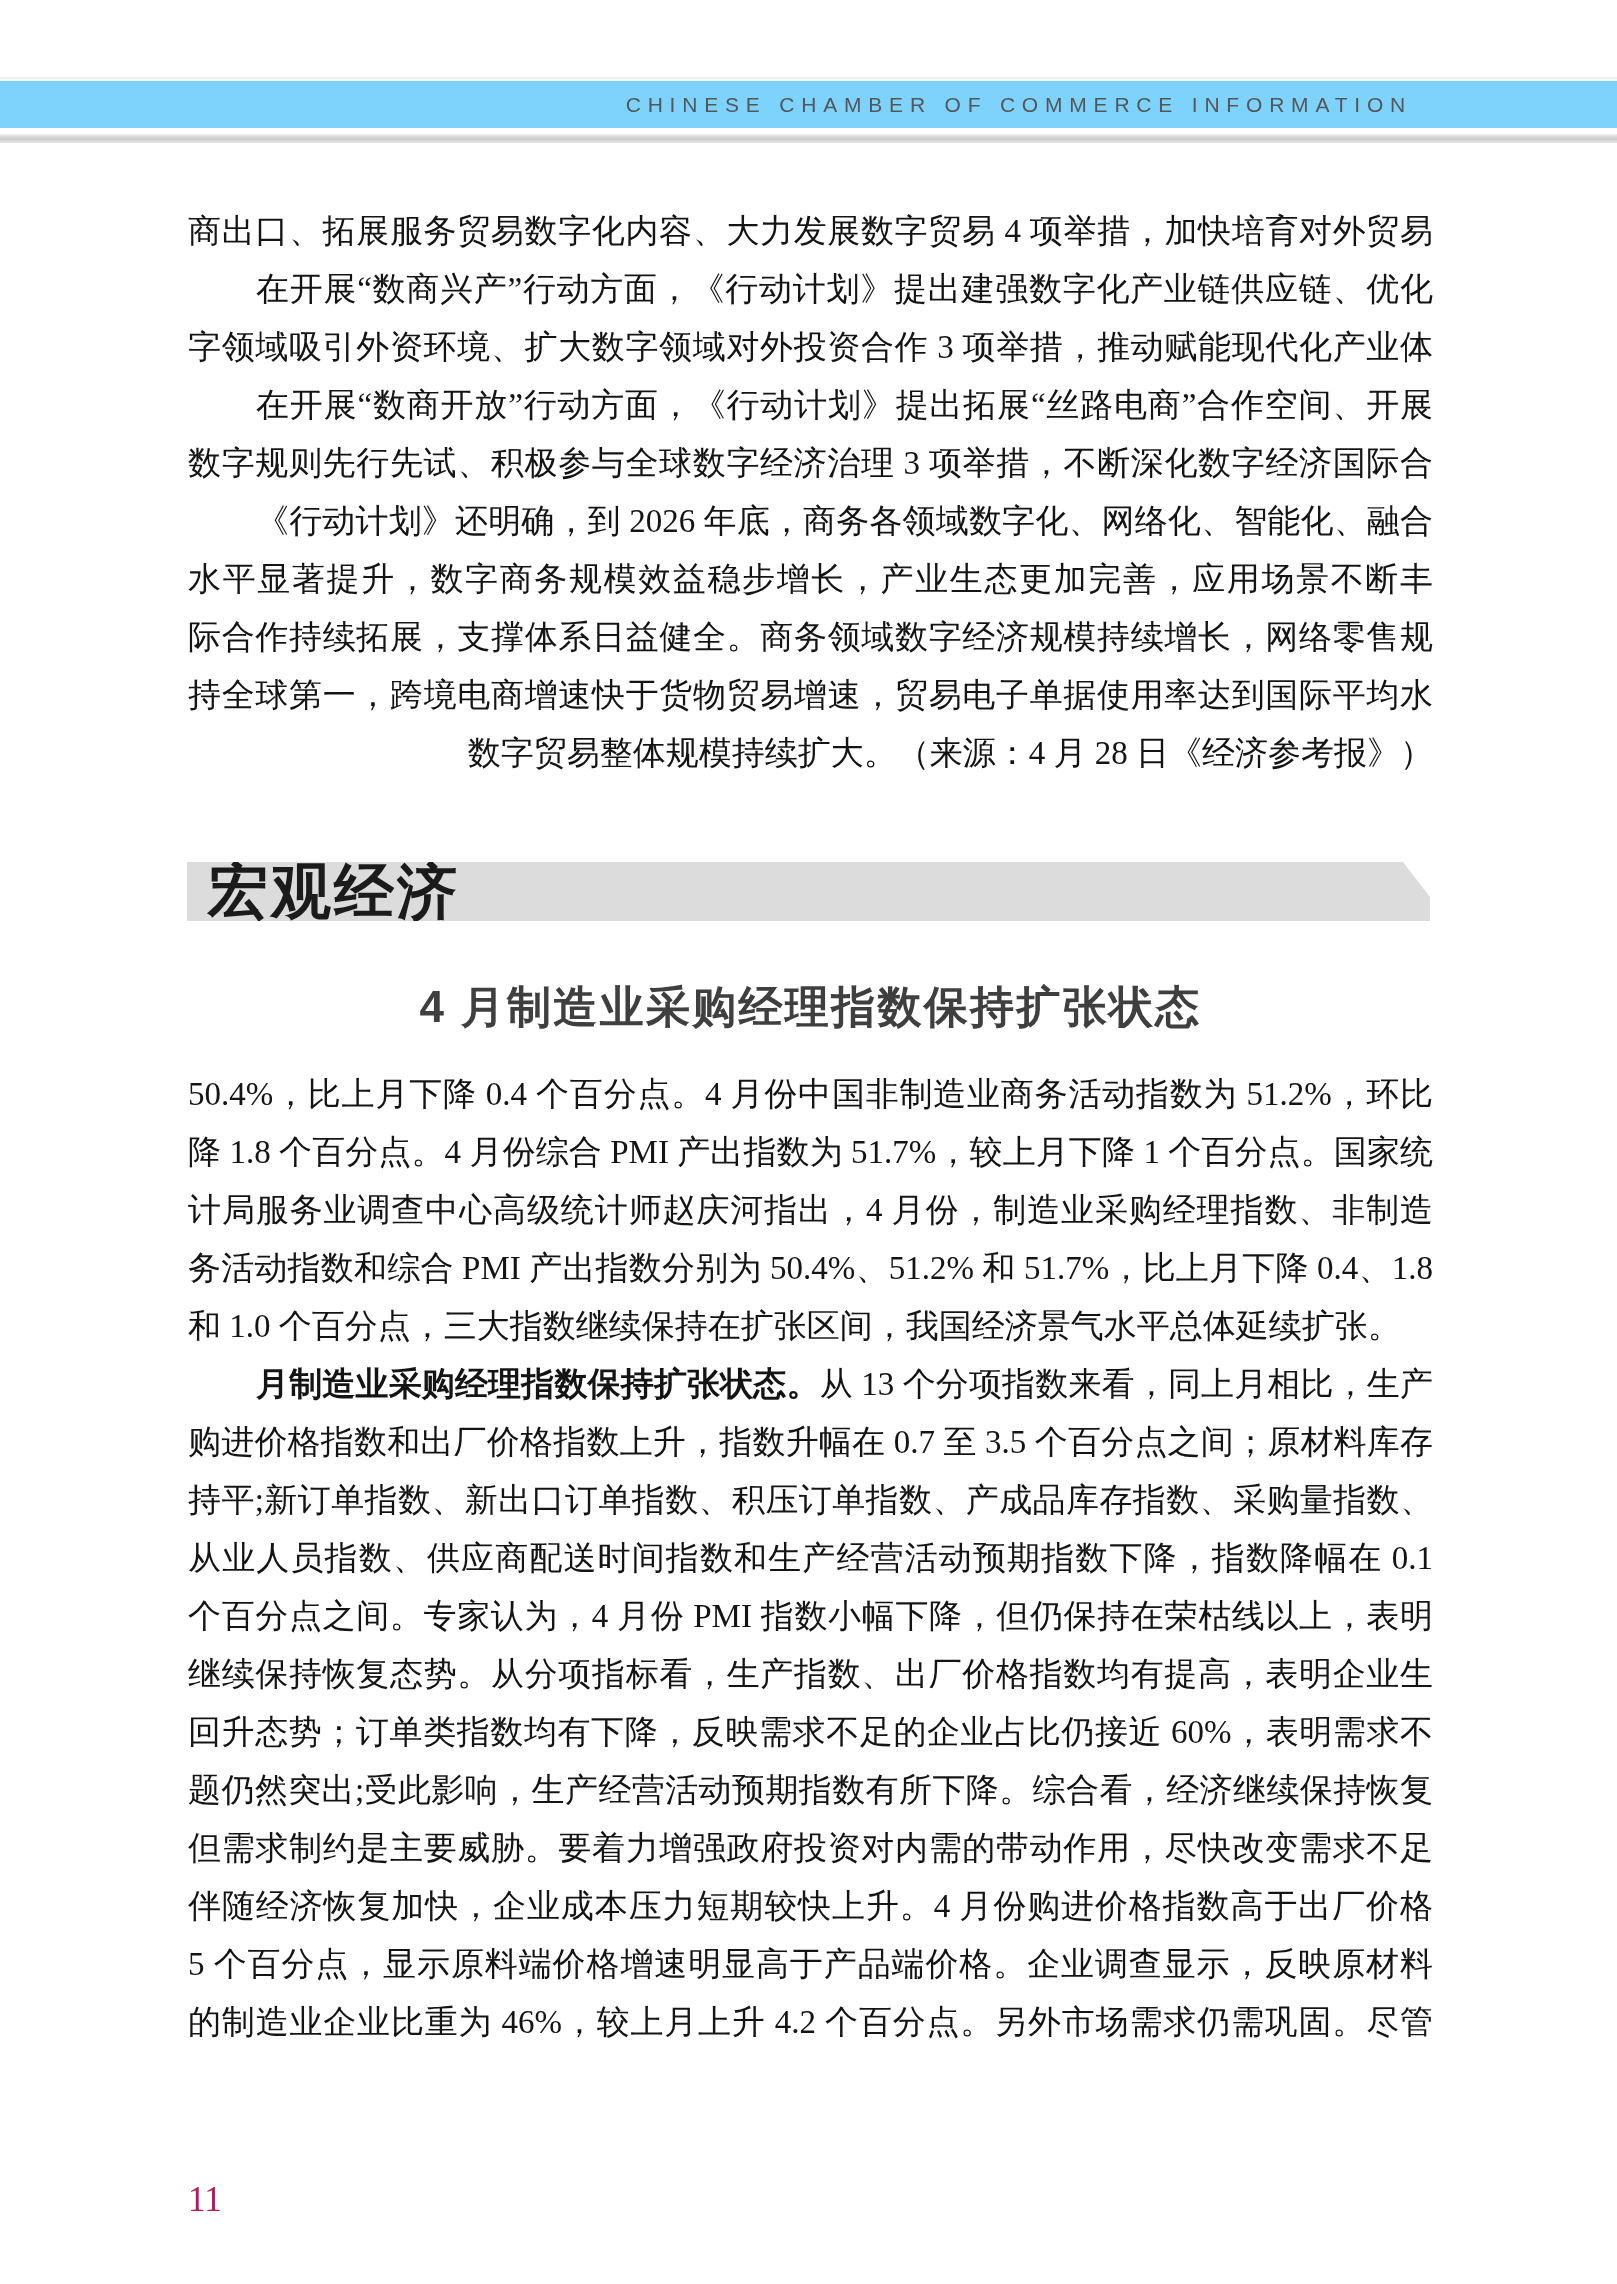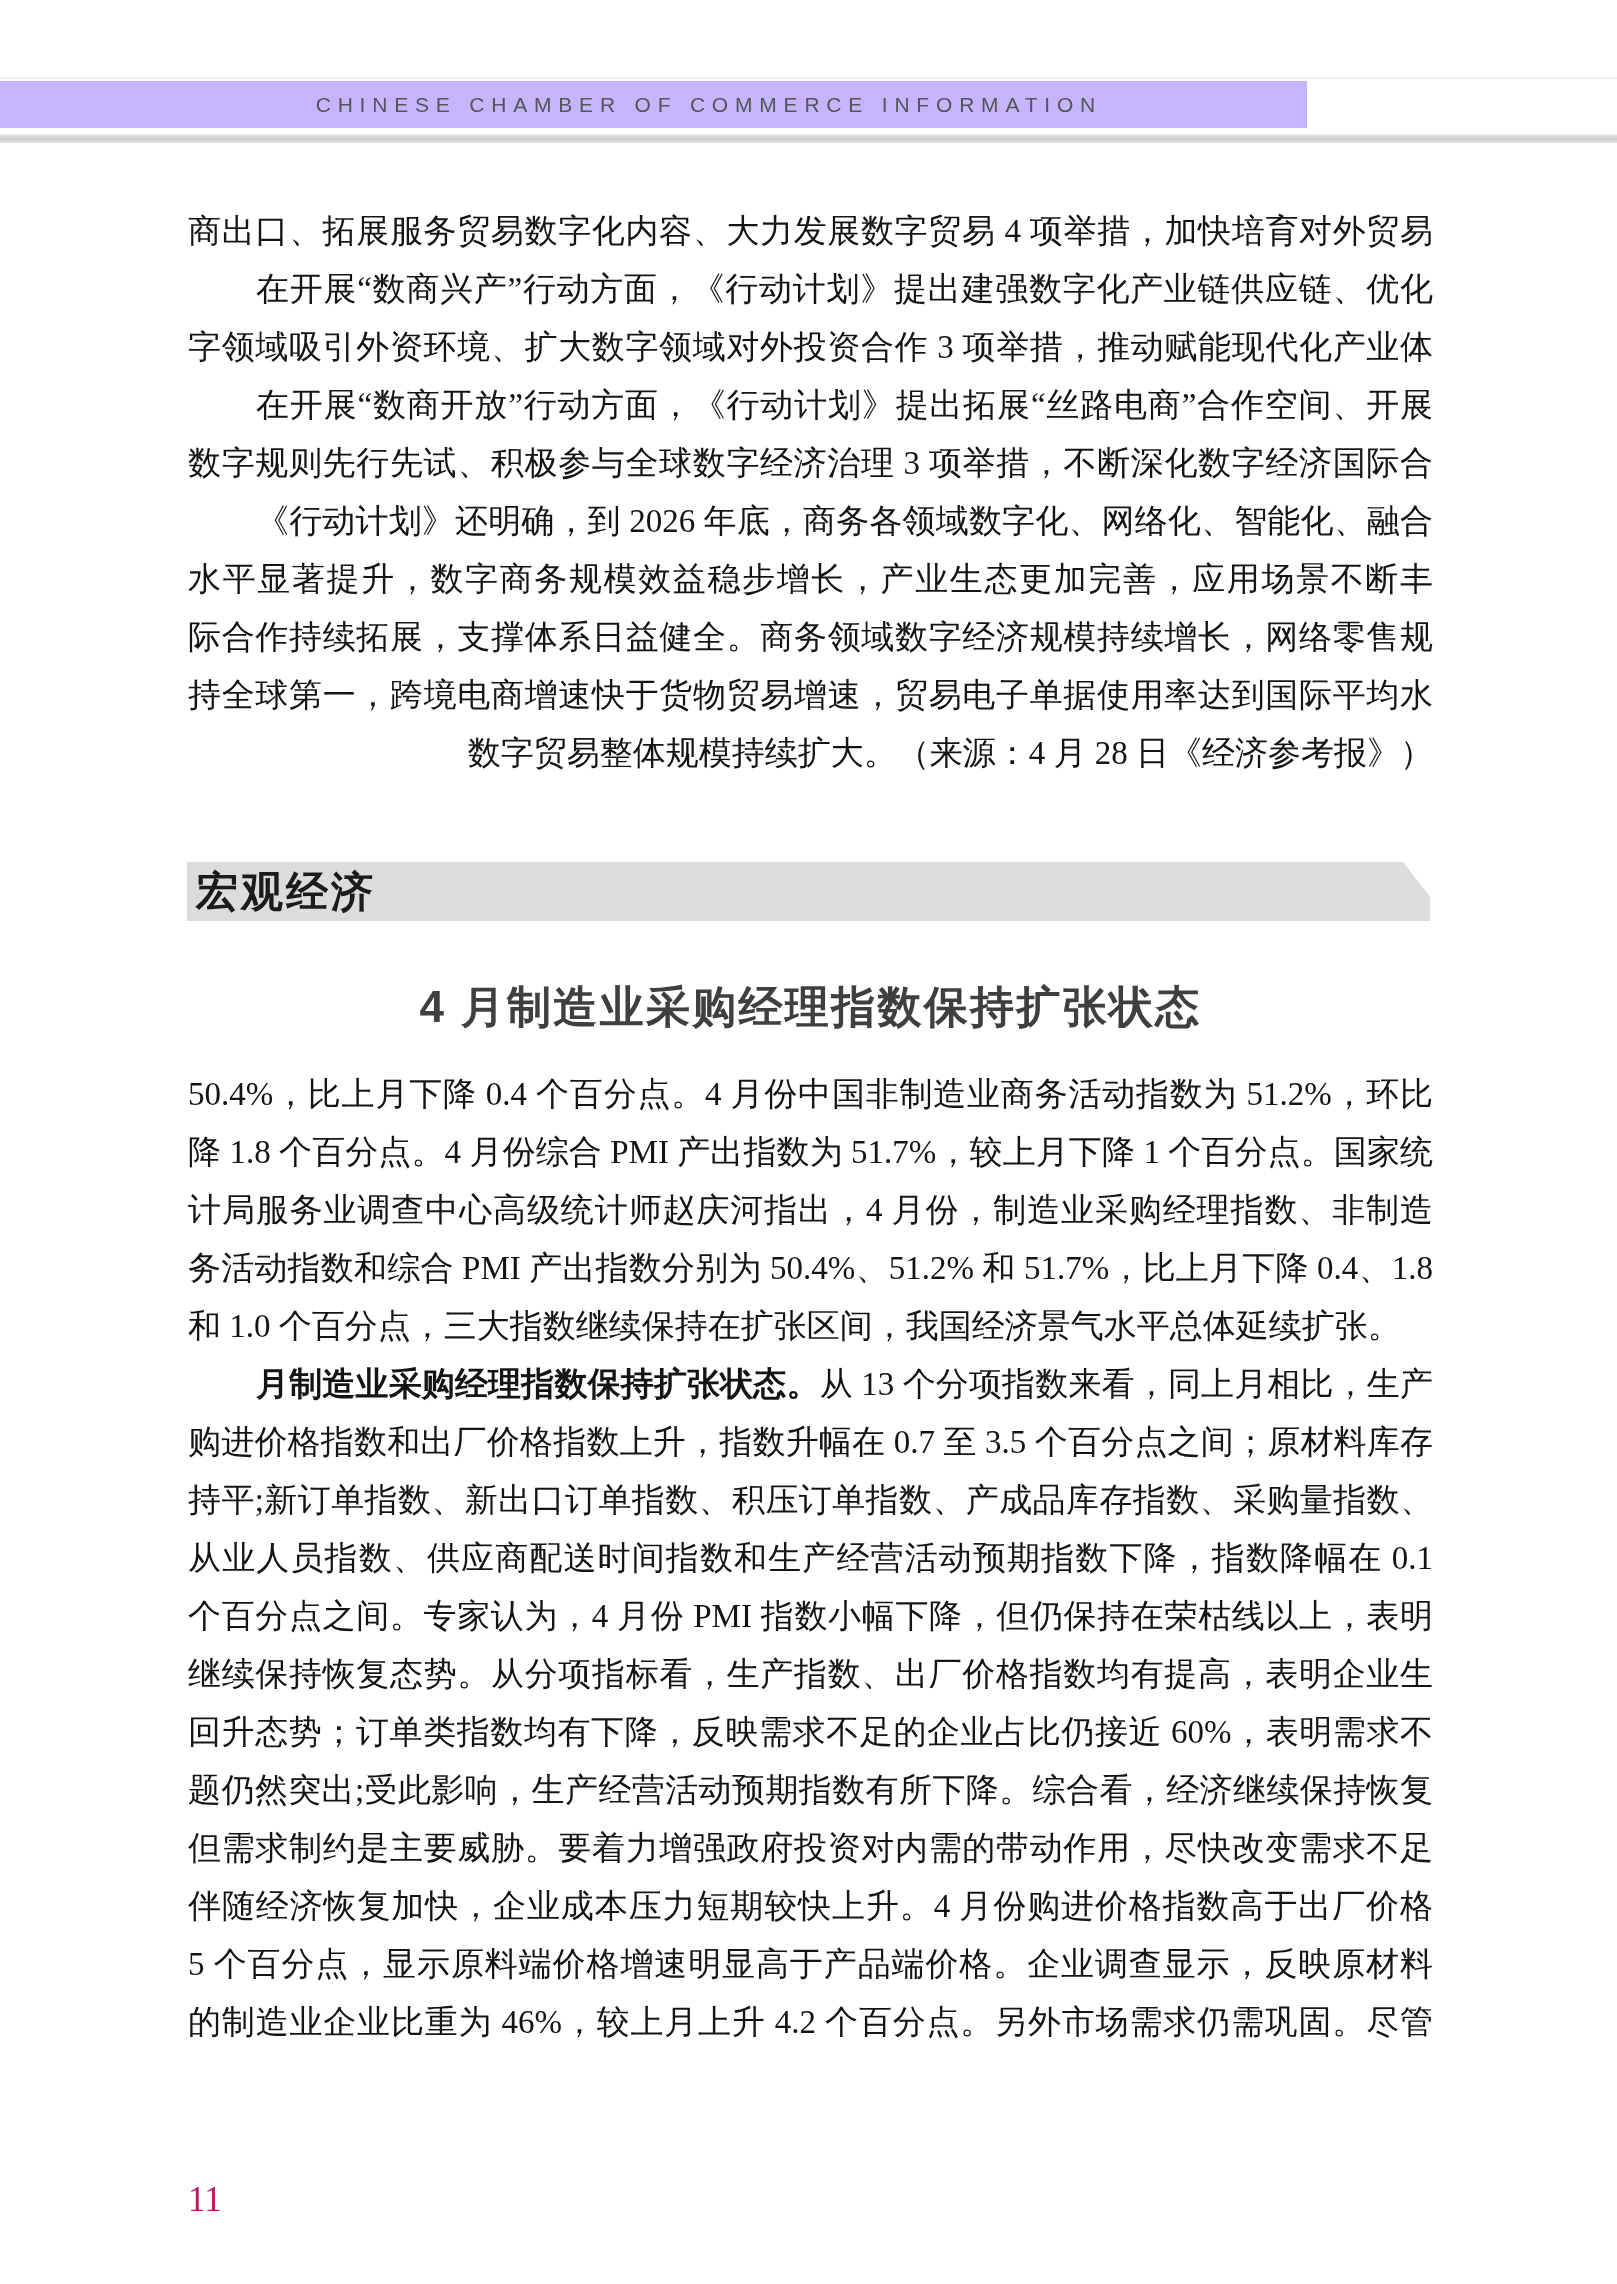--- a/index.html
+++ b/index.html
@@ -3,21 +3,21 @@
 <meta charset="utf-8">
 <style>
   html,body{margin:0;padding:0;}
   body{
     width:1617px;height:2284px;position:relative;background:#ffffff;
     font-family:"Liberation Serif","DejaVu Serif",serif;color:#111;
     overflow:hidden;
   }
   
   .header-hairline{position:absolute;left:0;top:77px;width:1617px;height:2.3px;background:#f1f1f1;}
-  .header-bar{position:absolute;left:0;top:81px;width:1307px;height:47px;background:#c4b5fd;}
+  .header-bar{position:absolute;left:0;top:81px;width:1617px;height:47px;background:#7dd3fc;}
   .header-bar .banner{
     position:absolute;right:205px;top:0;height:47px;line-height:48px;
     font-family:"Liberation Sans","DejaVu Sans",sans-serif;
     font-size:21px;letter-spacing:6.8px;color:#565658;white-space:nowrap;
   }
   .header-stripe{position:absolute;left:0;top:134px;width:1617px;height:9px;
     background:linear-gradient(to bottom,#efefef 0%,#d3d3d3 40%,#cfcfcf 62%,#e7e7e7 100%);}
   
   .article{position:absolute;left:188px;width:1245px;}
   .a1{top:202px;}
@@ -30,21 +30,21 @@
   .line.flow-last{text-align-last:left;}
   .line.src{display:flex;justify-content:flex-end;text-align:left;text-align-last:left;}
   .line .b{font-weight:bold;}
   
   .section-bar{
     position:absolute;left:187px;top:862px;width:1243px;height:59px;background:#dcdcdc;
     clip-path:polygon(0 0,1216px 0,1243px 35px,1243px 59px,0 59px);
   }
   .section-bar .label{
     font-family:"Liberation Serif","DejaVu Serif",serif;font-weight:bold;
-    font-size:42px;letter-spacing:3px;color:#1b1b1b;line-height:60px;padding-left:9px;
+    font-size:60px;letter-spacing:3px;color:#1b1b1b;line-height:60px;padding-left:21px;
   }
   
   .title{
     position:absolute;left:188px;top:978px;width:1245px;text-align:center;
     font-family:"Liberation Sans","DejaVu Sans",sans-serif;font-weight:bold;
     font-size:44px;letter-spacing:2.3px;color:#3f3f3f;white-space:nowrap;
   }
   
   .pagenum{
     position:absolute;left:188px;top:2180px;width:1245px;text-align:left;

